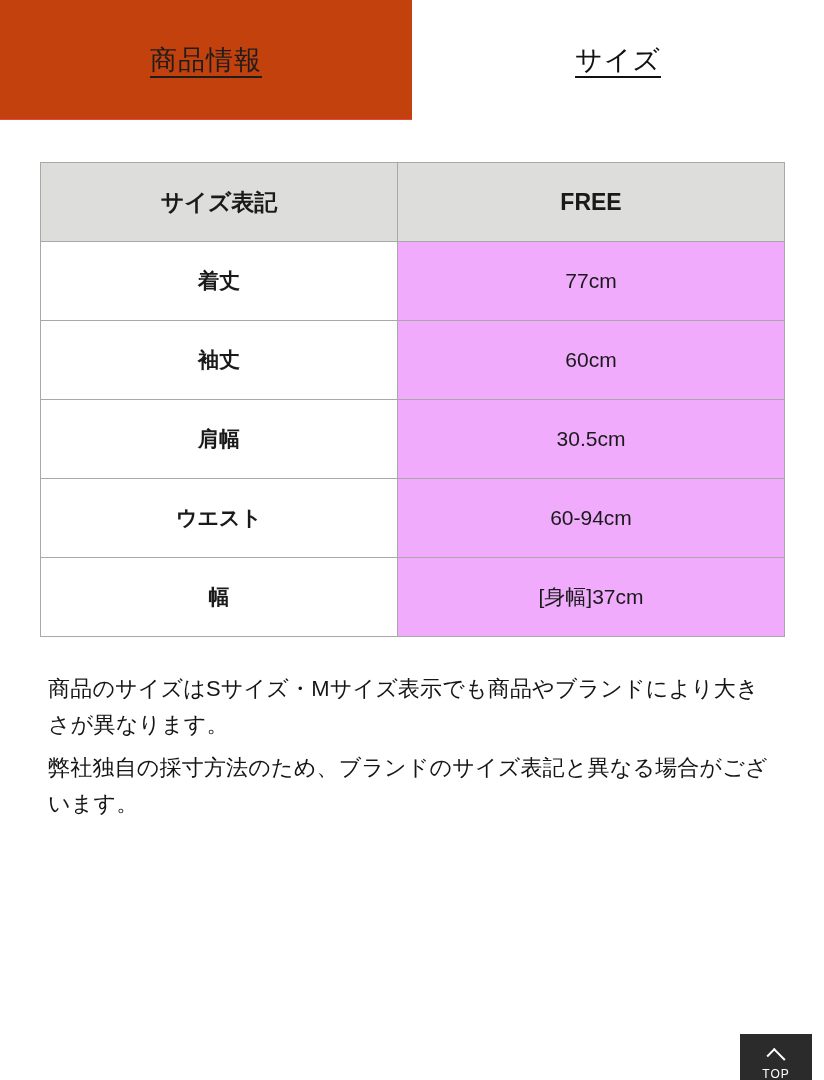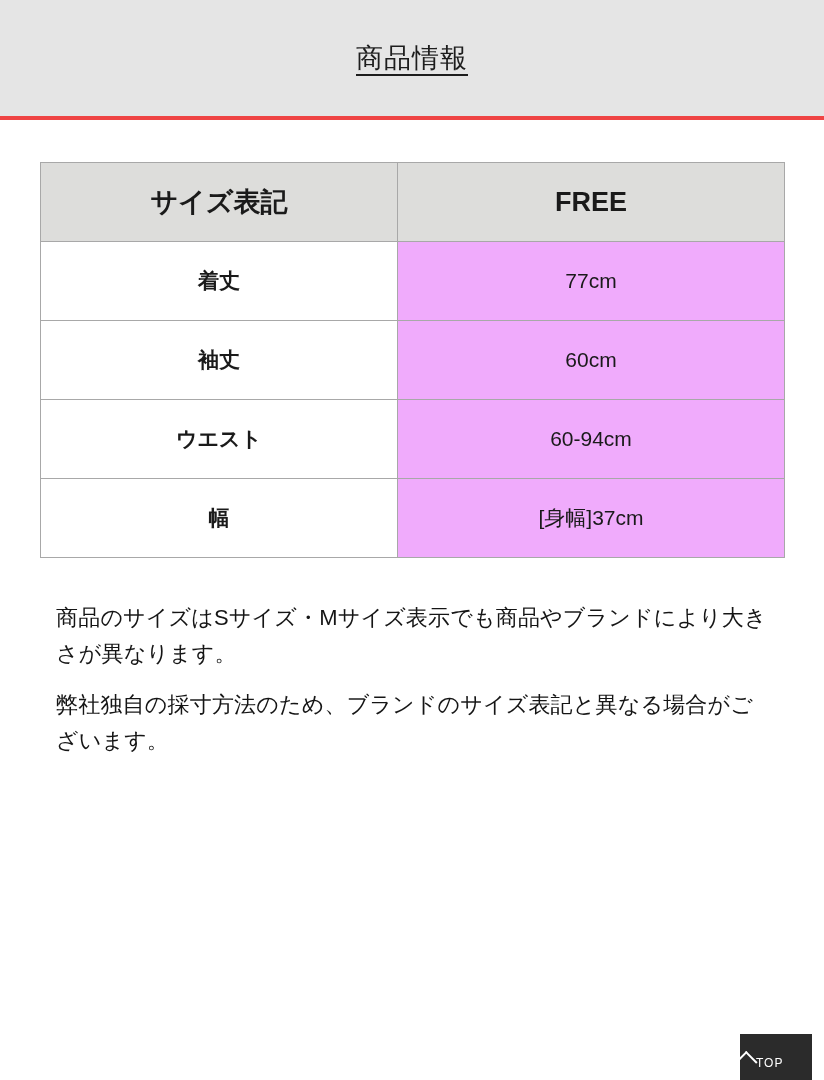--- a/index.html
+++ b/index.html
@@ -33,23 +33,23 @@
     letter-spacing: 1px;
     cursor: pointer;
     user-select: none;
   }
   .tab .tab-label {
     text-decoration: underline;
     text-underline-offset: 7px;
     text-decoration-thickness: 1.5px;
   }
   .tab.inactive {
-    background: #e5e5e5;
+    background: #c2410c;
     color: #1d1d1d;
-    border-bottom: 4px solid #ef4444;
+    border-bottom: 1px solid #ef4444;
   }
   .tab.active {
     background: #ffffff;
     color: #111111;
   }
 
   
   .table-wrap {
     padding: 42px 40px 0 40px;
     box-sizing: border-box;
@@ -65,21 +65,21 @@
     height: 79px;
     text-align: center;
     vertical-align: middle;
     font-size: 21px;
     padding: 0 6px;
     box-sizing: border-box;
   }
   table.size-table thead th {
     background: #dddddb;
     font-weight: bold;
-    font-size: 27px;
+    font-size: 23px;
   }
   table.size-table tbody td.label-cell {
     font-weight: bold;
     background: #ffffff;
   }
   table.size-table tbody td.value-cell {
     font-weight: normal;
     background: #f0abfc;
   }
   col.c1 { width: 357px; }
@@ -88,36 +88,36 @@
   
   .notes {
     padding: 26px 40px 0 40px;
     box-sizing: border-box;
     font-size: 22px;
     line-height: 1.62;
     color: #151515;
     letter-spacing: 0.2px;
   }
   .notes p {
-    margin: 16px;
+    margin: 8px;
   }
 
   
   .back-to-top {
     position: absolute;
     right: 12px;
     bottom: 0;
     width: 72px;
     height: 46px;
     background: #2b2b2b;
     color: #ffffff;
     display: flex;
-    flex-direction: row;
+    flex-direction: column;
     align-items: center;
-    justify-content: flex-start;
+    justify-content: flex-end;
     padding-top: 12px;
     box-sizing: border-box;
     cursor: pointer;
   }
   .back-to-top .chev {
     display: block;
     width: 14px;
     height: 9px;
     border-left: 2px solid #ffffff;
     border-top: 2px solid #ffffff;
@@ -130,20 +130,23 @@
     line-height: 1;
   }
 </style>
 </head>
 <body>
 
 <div class="tabs">
   <div class="tab inactive">
     <span class="tab-label">商品情報</span>
   </div>
+  <div class="tab active">
+    <span class="tab-label">サイズ</span>
+  </div>
 </div>
 
 <div class="table-wrap">
   <table class="size-table">
     <colgroup>
       <col class="c1">
       <col class="c2">
     </colgroup>
     <thead>
       <tr>
@@ -154,20 +157,24 @@
     <tbody>
       <tr>
         <td class="label-cell">着丈</td>
         <td class="value-cell">77cm</td>
       </tr>
       <tr>
         <td class="label-cell">袖丈</td>
         <td class="value-cell">60cm</td>
       </tr>
       <tr>
+        <td class="label-cell">肩幅</td>
+        <td class="value-cell">30.5cm</td>
+      </tr>
+      <tr>
         <td class="label-cell">ウエスト</td>
         <td class="value-cell">60-94cm</td>
       </tr>
       <tr>
         <td class="label-cell">幅</td>
         <td class="value-cell">[身幅]37cm</td>
       </tr>
     </tbody>
   </table>
 </div>

